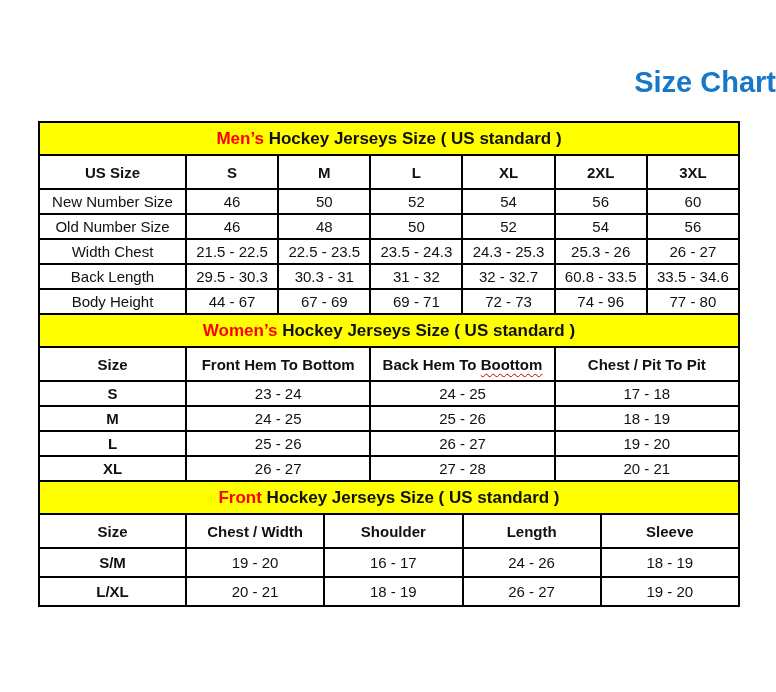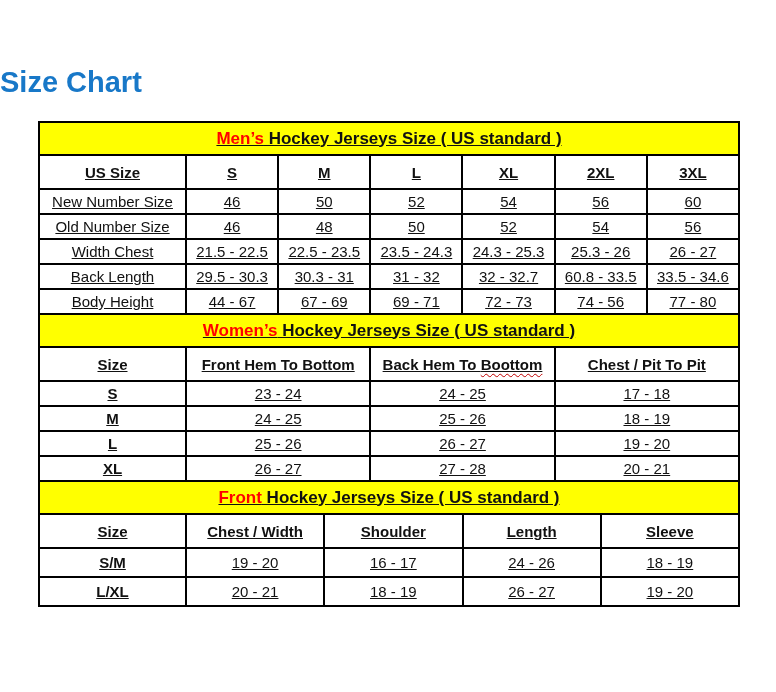--- a/index.html
+++ b/index.html
@@ -21,34 +21,33 @@
     position:relative;
     width:776px;
     height:692px;
     background:#ffffff;
     overflow:hidden;
   }
   .title{
     margin:0;
     padding-top:66px;
     padding-bottom:22px;
-    text-align:left;
+    text-align:right;
     color:var(--blue);
     font-size:29px;
     font-weight:bold;
   }
   .chart{
     margin-left:38px;
     width:702px;
   }
   table.size-table{
     border-collapse:collapse;
     table-layout:fixed;
     width:702px;
-    text-decoration:underline;
   }
   table.size-table + table.size-table{
     margin-top:-2px; 
   }
   td{
     border:2px solid var(--line);
     text-align:center;
     vertical-align:middle;
     font-size:15px;
     padding:1px 2px;
@@ -139,21 +138,21 @@
             <td class="val">32 - 32.7</td>
             <td class="val">60.8 - 33.5</td>
             <td class="val">33.5 - 34.6</td>
           </tr>
           <tr>
             <td class="rowlabel">Body Height</td>
             <td class="val">44 - 67</td>
             <td class="val">67 - 69</td>
             <td class="val">69 - 71</td>
             <td class="val">72 - 73</td>
-            <td class="val">74 - 56</td>
+            <td class="val">74 - 96</td>
             <td class="val">77 - 80</td>
           </tr>
         </tbody>
       </table>
       <table class="size-table sec-womens">
         <colgroup>
           <col style="width: 147px;">
           <col>
           <col>
           <col>

